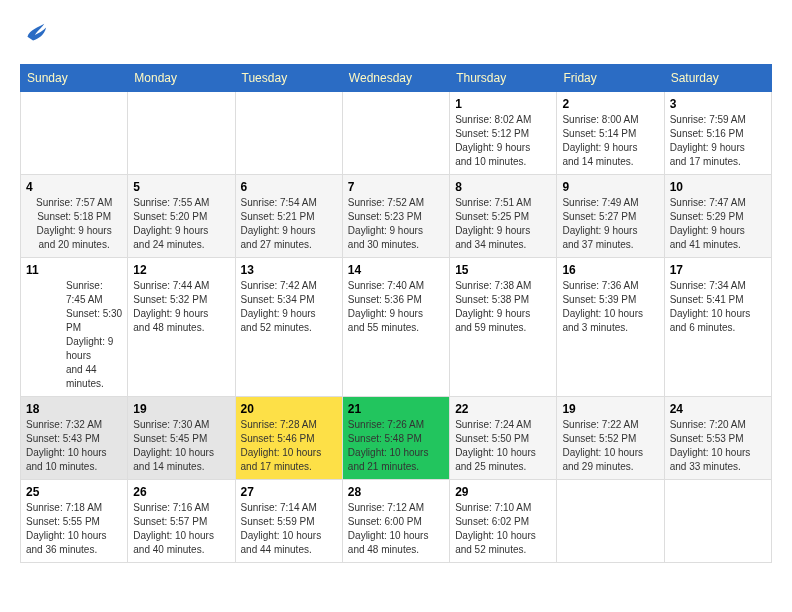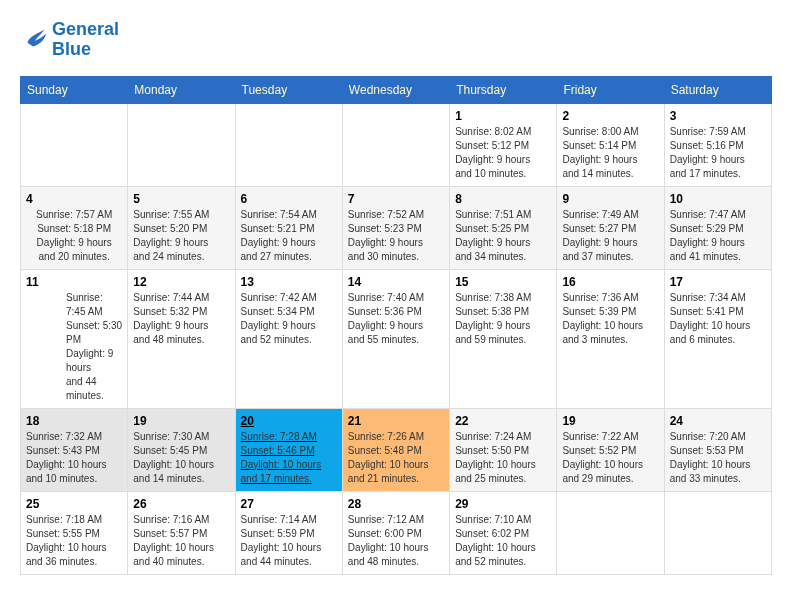--- a/index.html
+++ b/index.html
@@ -90,24 +90,20 @@
     }
   </style>
 </head>
 <body>
 
 <div class="header">
   <div class="logo">
     <svg class="logo-bird" viewBox="0 0 30 30" xmlns="http://www.w3.org/2000/svg">
       <path d="M8 18 C10 10, 20 8, 26 4 C22 10, 18 12, 16 16 C20 14, 24 12, 28 8 C26 16, 20 20, 14 22 Z" fill="#2b6cc4"></path>
     </svg>
-    <div>
-      <div class="logo-text"><span>General</span></div>
-      <div class="logo-text"><span>Blue</span></div>
-    </div>
   </div>
   <div class="title-block">
     <div class="main-title"></div>
     <div class="sub-title"></div>
   </div>
 </div>
 
 <table class="calendar">
   <thead>
     <tr id="header-row">
@@ -258,28 +254,28 @@
 Daylight: 10 hours
 and 10 minutes.</div>
         </td>
         <td style="background-color: #e5e5e5;">
           <div class="day-number">19</div>
           <div class="day-info" style="white-space: pre-line;">Sunrise: 7:30 AM
 Sunset: 5:45 PM
 Daylight: 10 hours
 and 14 minutes.</div>
         </td>
-        <td style="background-color: #0ea5e9; text-decoration: underline;">
+        <td style="background-color: #fde047;">
           <div class="day-number">20</div>
           <div class="day-info" style="white-space: pre-line;">Sunrise: 7:28 AM
 Sunset: 5:46 PM
 Daylight: 10 hours
 and 17 minutes.</div>
         </td>
-        <td style="background-color: #fdba74; margin-top: 48px;">
+        <td style="background-color: #22c55e; margin-top: 48px;">
           <div class="day-number">21</div>
           <div class="day-info" style="white-space: pre-line;">Sunrise: 7:26 AM
 Sunset: 5:48 PM
 Daylight: 10 hours
 and 21 minutes.</div>
         </td>
         <td style="background-color: rgb(245, 245, 245);">
           <div class="day-number">22</div>
           <div class="day-info" style="white-space: pre-line;">Sunrise: 7:24 AM
 Sunset: 5:50 PM

